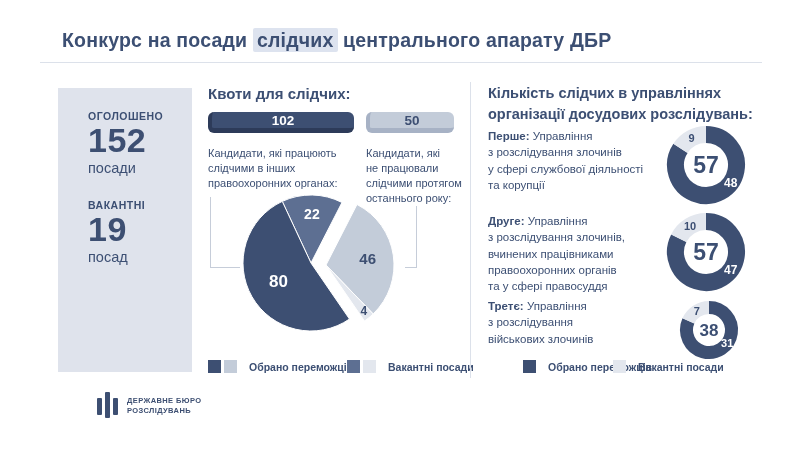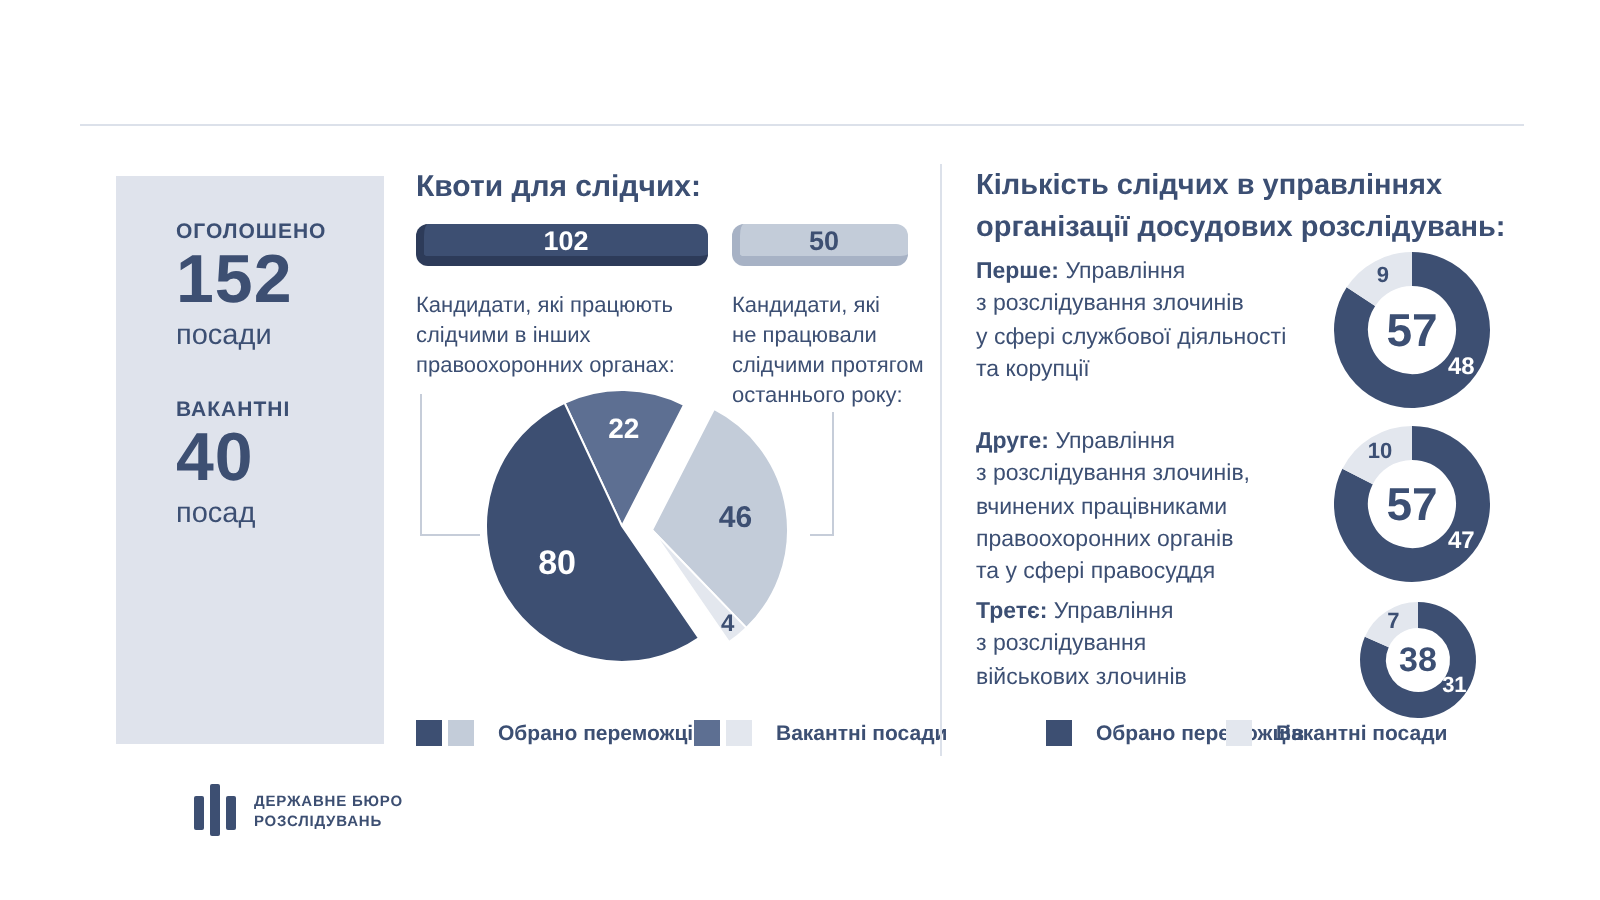--- a/index.html
+++ b/index.html
@@ -67,31 +67,32 @@
   .logo-bars .b1{left:0;top:6px;height:17px;}
   .logo-bars .b2{left:8px;top:0;height:26px;}
   .logo-bars .b3{left:16px;top:6px;height:17px;}
   .logo-text{font-size:7.5px;font-weight:bold;letter-spacing:.4px;line-height:1.4;color:#3d4f72;}
 </style>
 </head>
 <body>
 
 <div class="canvas">
 
+  <div class="abs title"><span>Конкурс на посади </span><span class="hl">слідчих</span><span> центрального апарату ДБР</span></div>
   <div class="abs title-rule"></div>
 
   <div class="abs stat-panel">
     <div>
       <div class="stat-label">ОГОЛОШЕНО</div>
       <div class="stat-value">152</div>
       <div class="stat-unit">посади</div>
     </div>
     <div>
       <div class="stat-label">ВАКАНТНІ</div>
-      <div class="stat-value">40</div>
+      <div class="stat-value">19</div>
       <div class="stat-unit">посад</div>
     </div>
   </div>
 
   <div class="abs mid-heading">Квоти для слідчих:</div>
   <div class="abs qbar qbar1">102</div>
   <div class="abs qbar qbar2">50</div>
   <div class="abs qcaption qcap1">Кандидати, які працюють
 слідчими в інших
 правоохоронних органах:</div>

